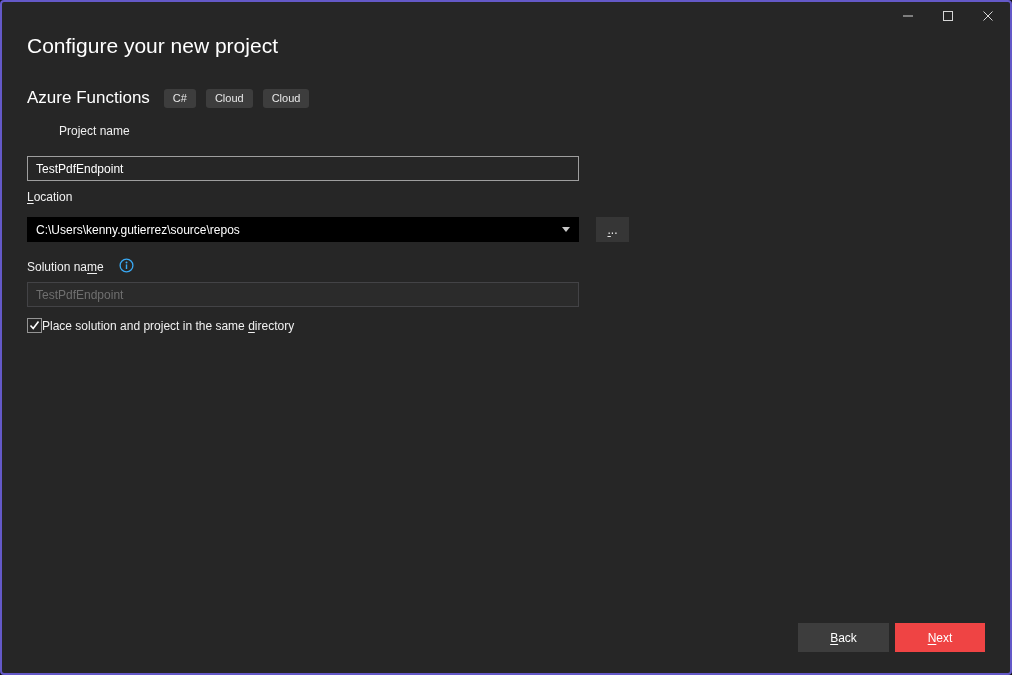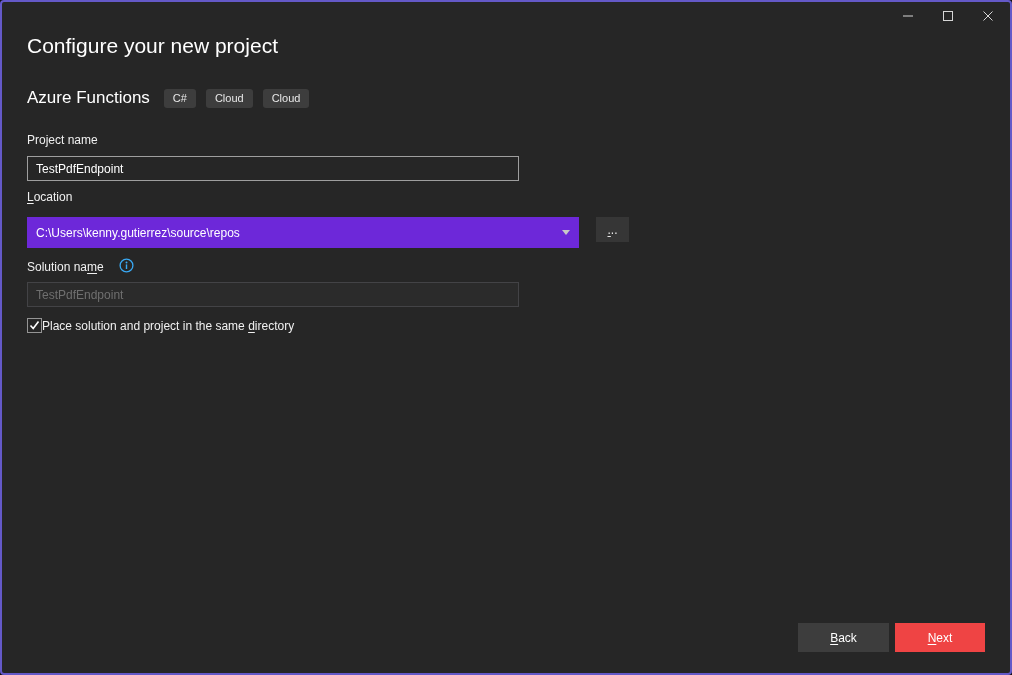--- a/index.html
+++ b/index.html
@@ -50,41 +50,41 @@
 
   
   .form-label {
     position: absolute; left: 25px;
     font-size: 12px; color: #f0f0f0;
   }
   .ak { text-decoration: underline; text-underline-offset: 2px; }
 
   .text-input {
     position: absolute; left: 25px;
-    width: 492px; height: 25px;
+    width: 552px; height: 25px;
     background: #262626;
     border: 1px solid #9e9e9e;
     color: #ffffff; font-size: 12px;
     font-family: "Liberation Sans", sans-serif;
     padding: 0 8px; outline: none;
   }
   .text-input.disabled {
     background: #2b2b2b;
     border: 1px solid #434346;
     color: #6f6f6f;
   }
   .text-input.disabled::placeholder { color: #6f6f6f; opacity: 1; }
 
   .combo-row {
     position: absolute; left: 25px; top: 215px;
     display: flex; align-items: stretch;
   }
   .combo {
-    width: 552px; height: 31px;
-    background: #6d28d9;
+    width: 552px; height: 25px;
+    background: #000000;
     display: flex; align-items: center;
     padding: 0 9px;
     font-size: 12px; color: #ffffff;
     cursor: default;
   }
   .combo-text { flex: 1; white-space: nowrap; overflow: hidden; }
   .combo-arrow {
     width: 0; height: 0;
     border-left: 4px solid transparent;
     border-right: 4px solid transparent;
@@ -166,21 +166,21 @@
 
   <div class="dialog-title">Configure your new project</div>
 
   <div class="template-row">
     <span class="template-name">Azure Functions</span>
     <span class="tag">C#</span>
     <span class="tag">Cloud</span>
     <span class="tag">Cloud</span>
   </div>
 
-  <label class="form-label" style="top:131px;">Project name</label>
+  <label class="form-label" style="top:122px;margin-left:32px;">Project name</label>
   <input class="text-input" style="top: 154px;" type="text" value="TestPdfEndpoint">
 
   <label class="form-label" style="top:188px;"><span class="ak">L</span><span>ocation</span></label>
   <div class="combo-row">
     <div class="combo">
       <span class="combo-text">C:\Users\kenny.gutierrez\source\repos</span>
       <span class="combo-arrow"></span>
     </div>
     <button class="browse-btn">
         <span class="ak">.</span>

